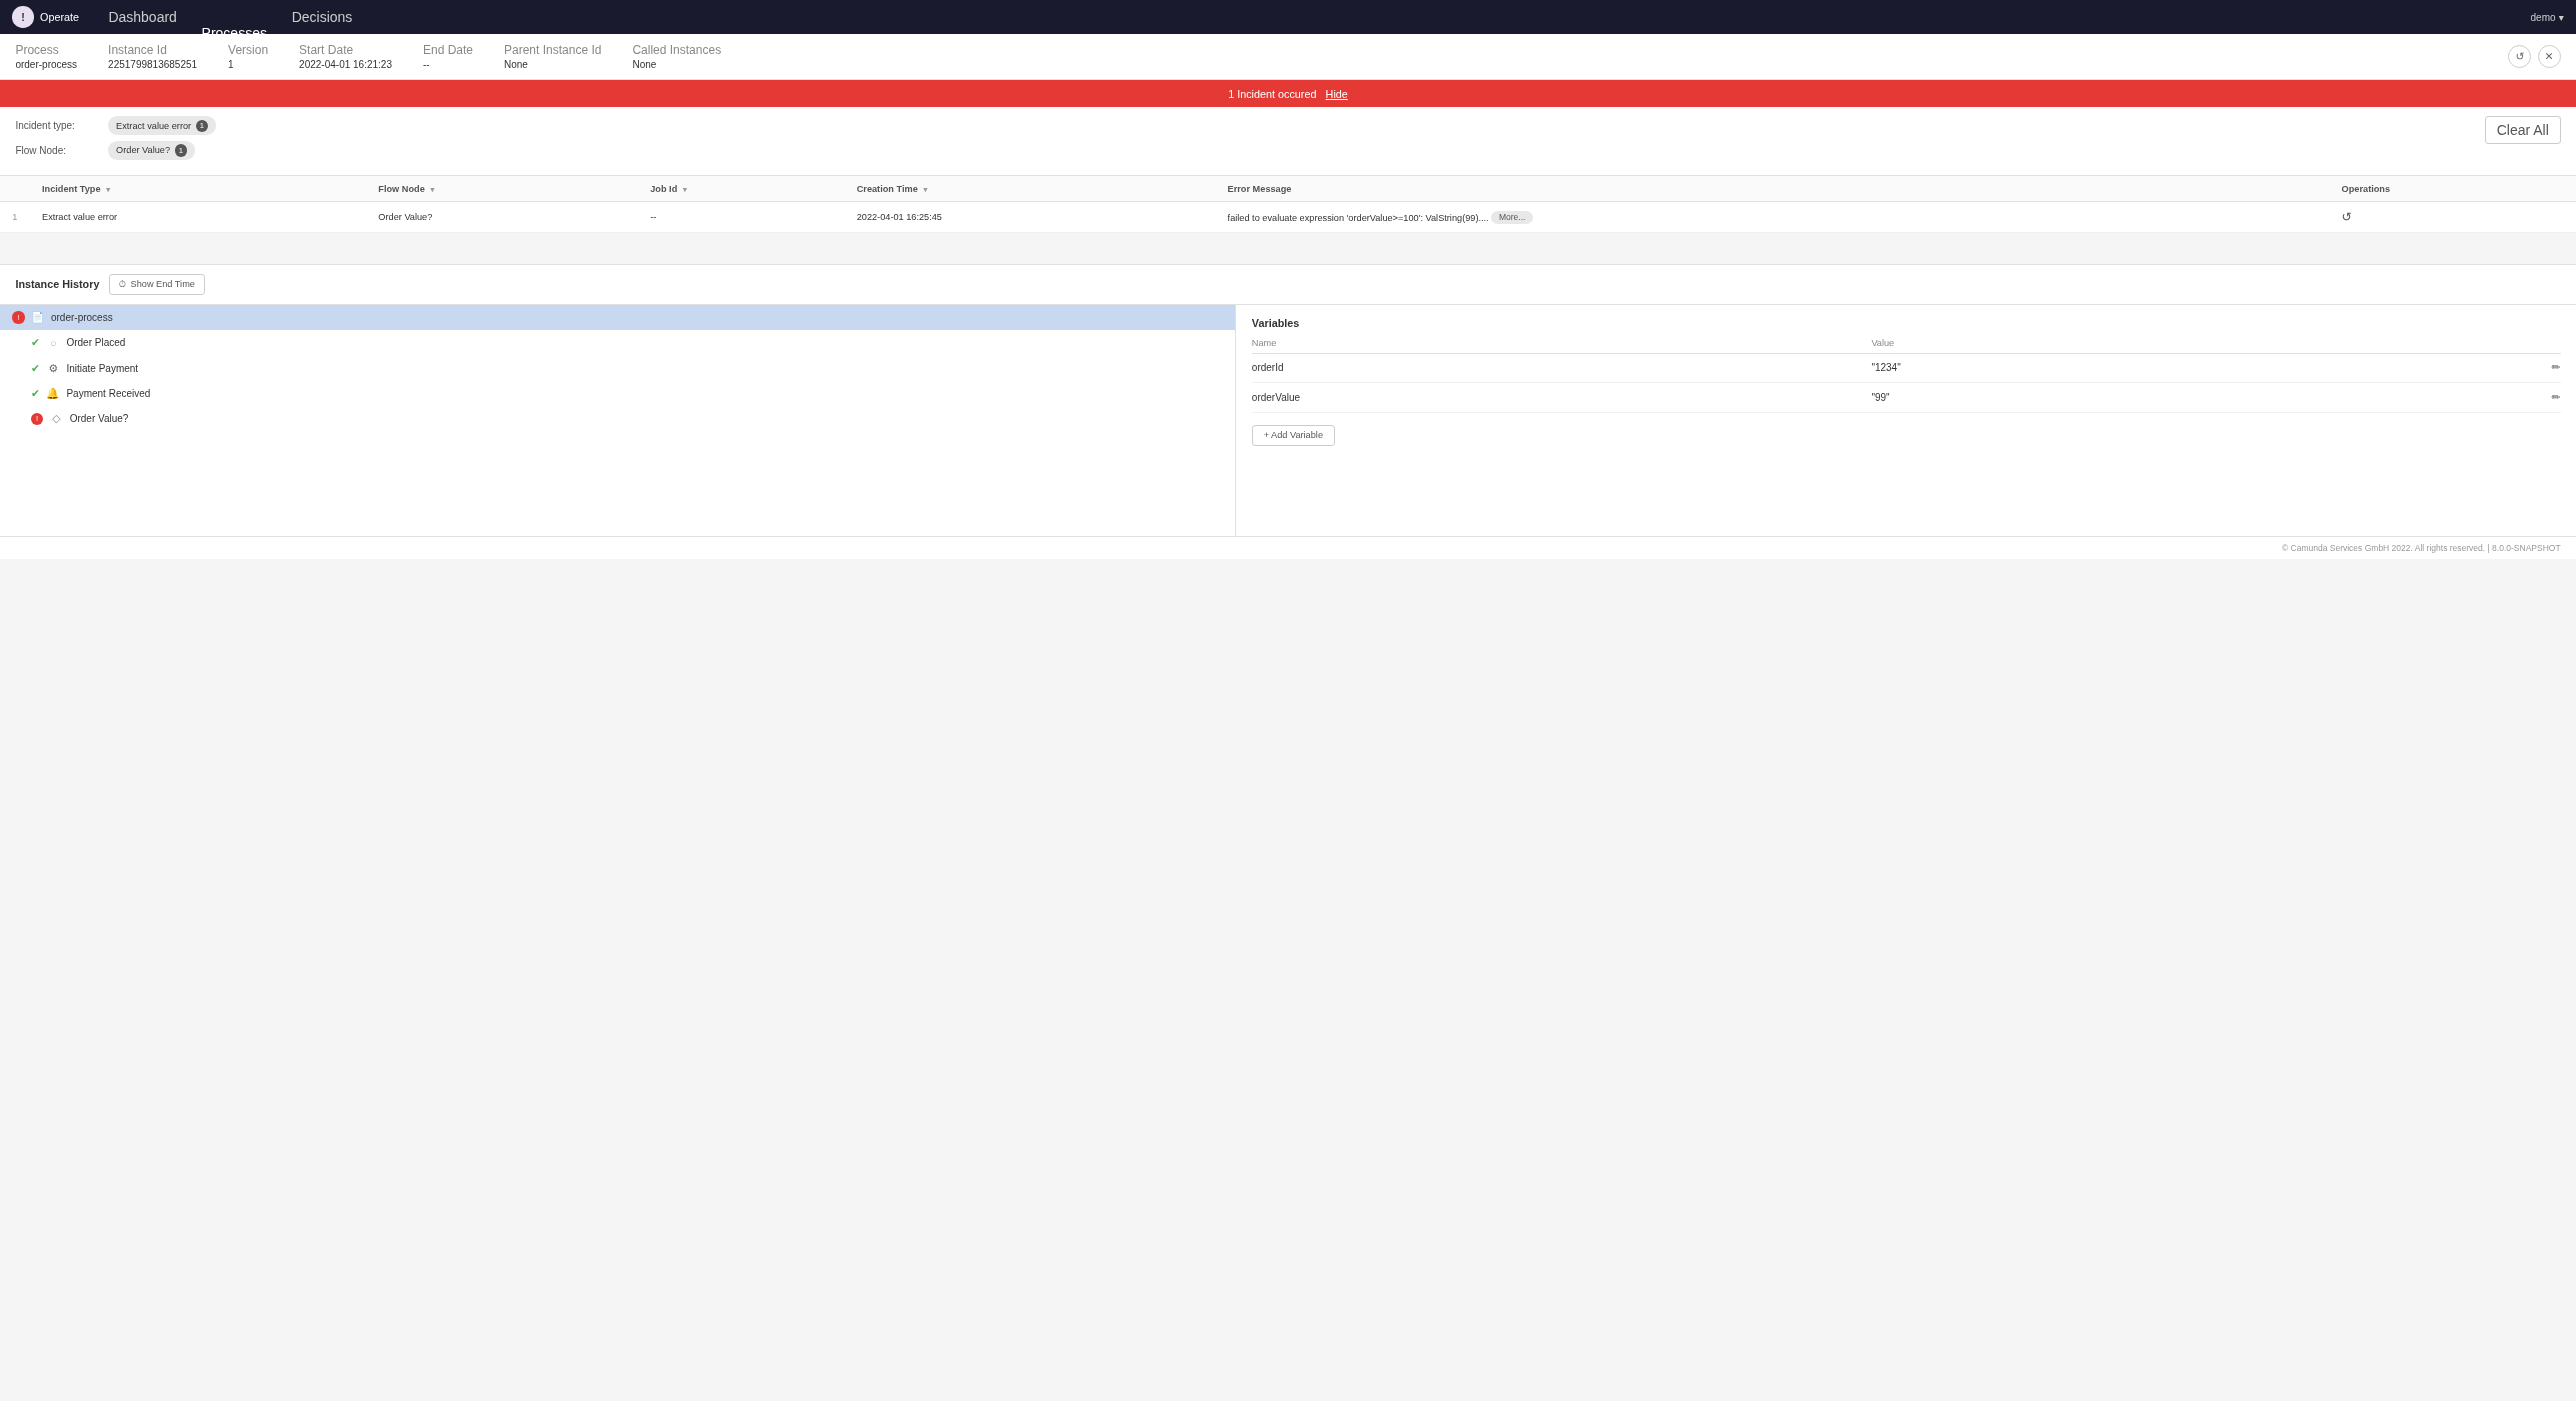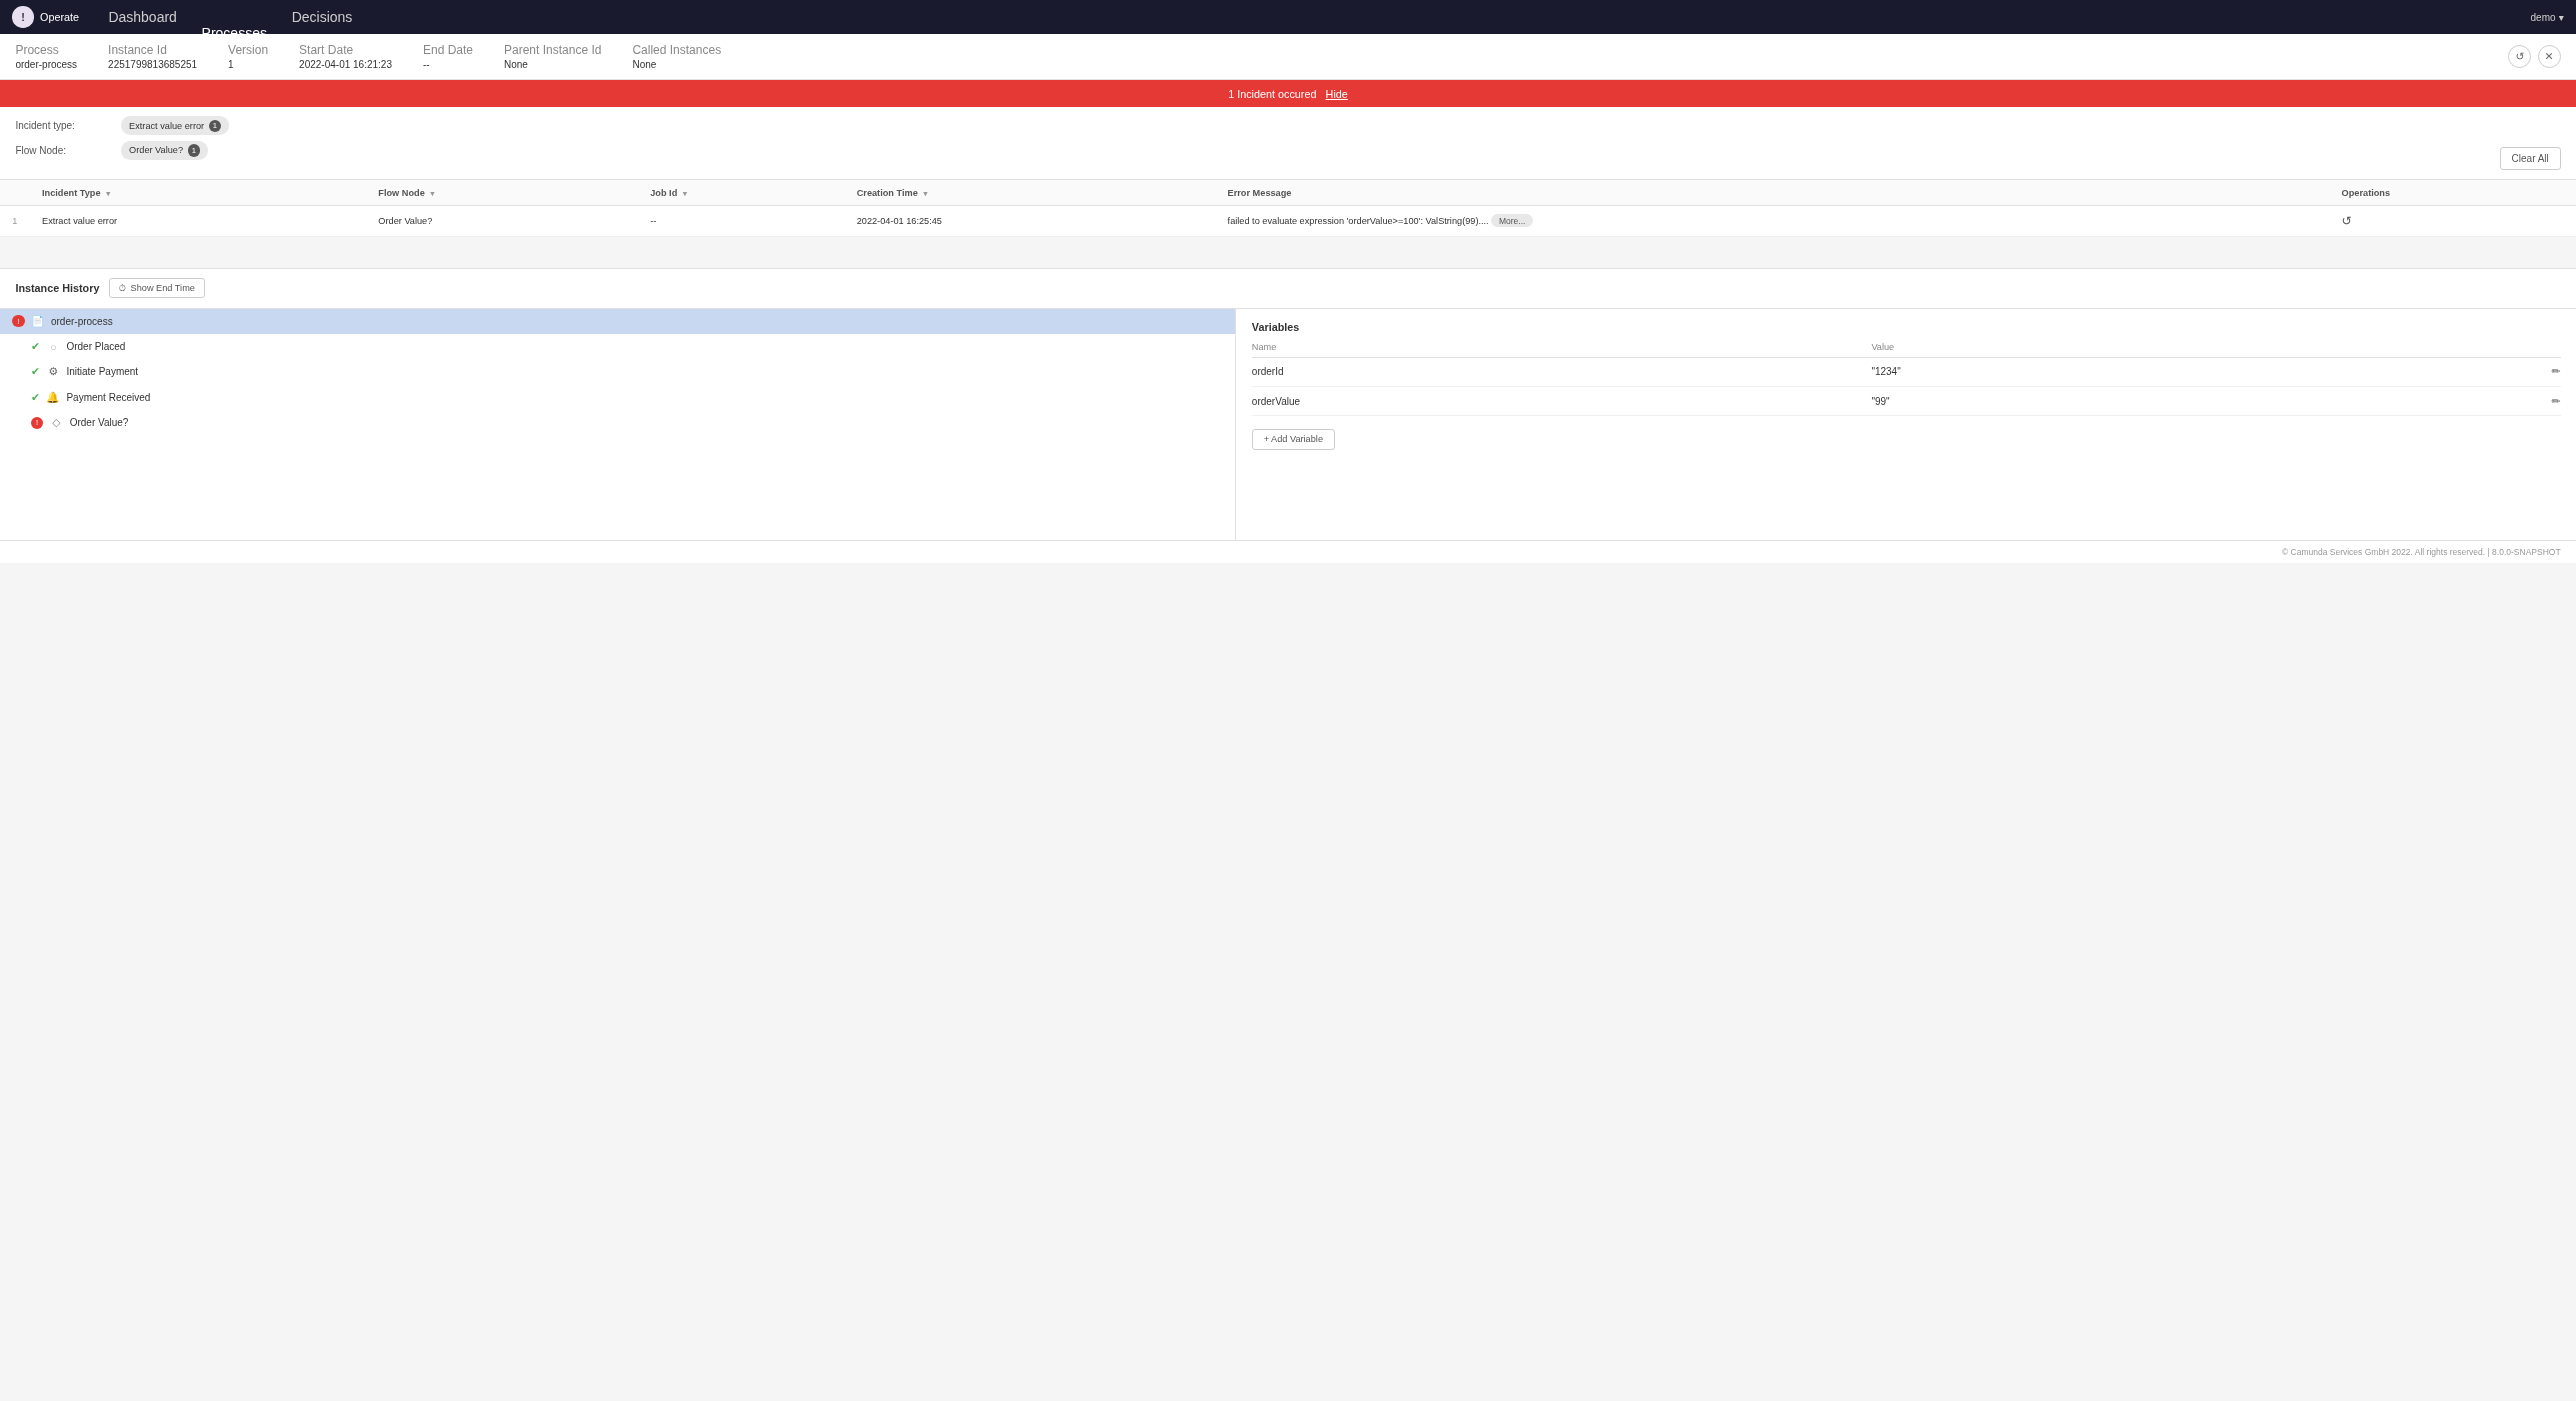--- a/index.html
+++ b/index.html
@@ -45,33 +45,33 @@
     .incident-banner {
       background: #e53935; color: #fff; text-align: center; padding: 7.7px;
       font-size: 10.8px; display: flex; align-items: flex-end; justify-content: center; gap: 9.2px;
     }
     .incident-banner a { color: #fff; text-decoration: underline; cursor: pointer; }
 
     
     .filter-section {
       background: #fff; border-bottom: 0.8px solid #e0e0e0; padding: 9.2px 15.4px;
     }
-    .filter-row { display: flex; align-items: center; margin-bottom: 6.2px; gap: 21px; }
+    .filter-row { display: flex; align-items: center; margin-bottom: 6.2px; gap: 8px; }
     .filter-label { font-size: 10px; color: #555; width: 85px; font-weight: 500; }
     .filter-tag {
       display: inline-flex; align-items: center; gap: 4.6px; background: #e8e8e8;
       border-radius: 9.2px; padding: 3.1px 7.7px; font-size: 9.2px; color: #333; cursor: pointer;
     }
     .filter-tag .badge {
       background: #555; color: #fff; border-radius: 50%; width: 12.3px; height: 12.3px;
       display: flex; align-items: center; justify-content: center; font-size: 7.7px;
     }
     .clear-all-btn {
       margin-left: auto; border: 0.8px solid #ccc; background: #fff; padding: 4.6px 10.8px;
-      border-radius: 3.1px; cursor: pointer; font-size: 10px; color: #555; margin-top: 31px;
+      border-radius: 3.1px; cursor: pointer; font-size: 14px; color: #555;
     }
 
     
     .incidents-table-section {
       background: #fff; margin-bottom: 0;
     }
     .incidents-table { width: 100%; border-collapse: collapse; }
     .incidents-table th {
       text-align: left; padding: 7.7px 12.3px; font-size: 9.2px; font-weight: 600; color: #555;
       border-bottom: 0.8px solid #e0e0e0; background: #fafafa; white-space: nowrap;

